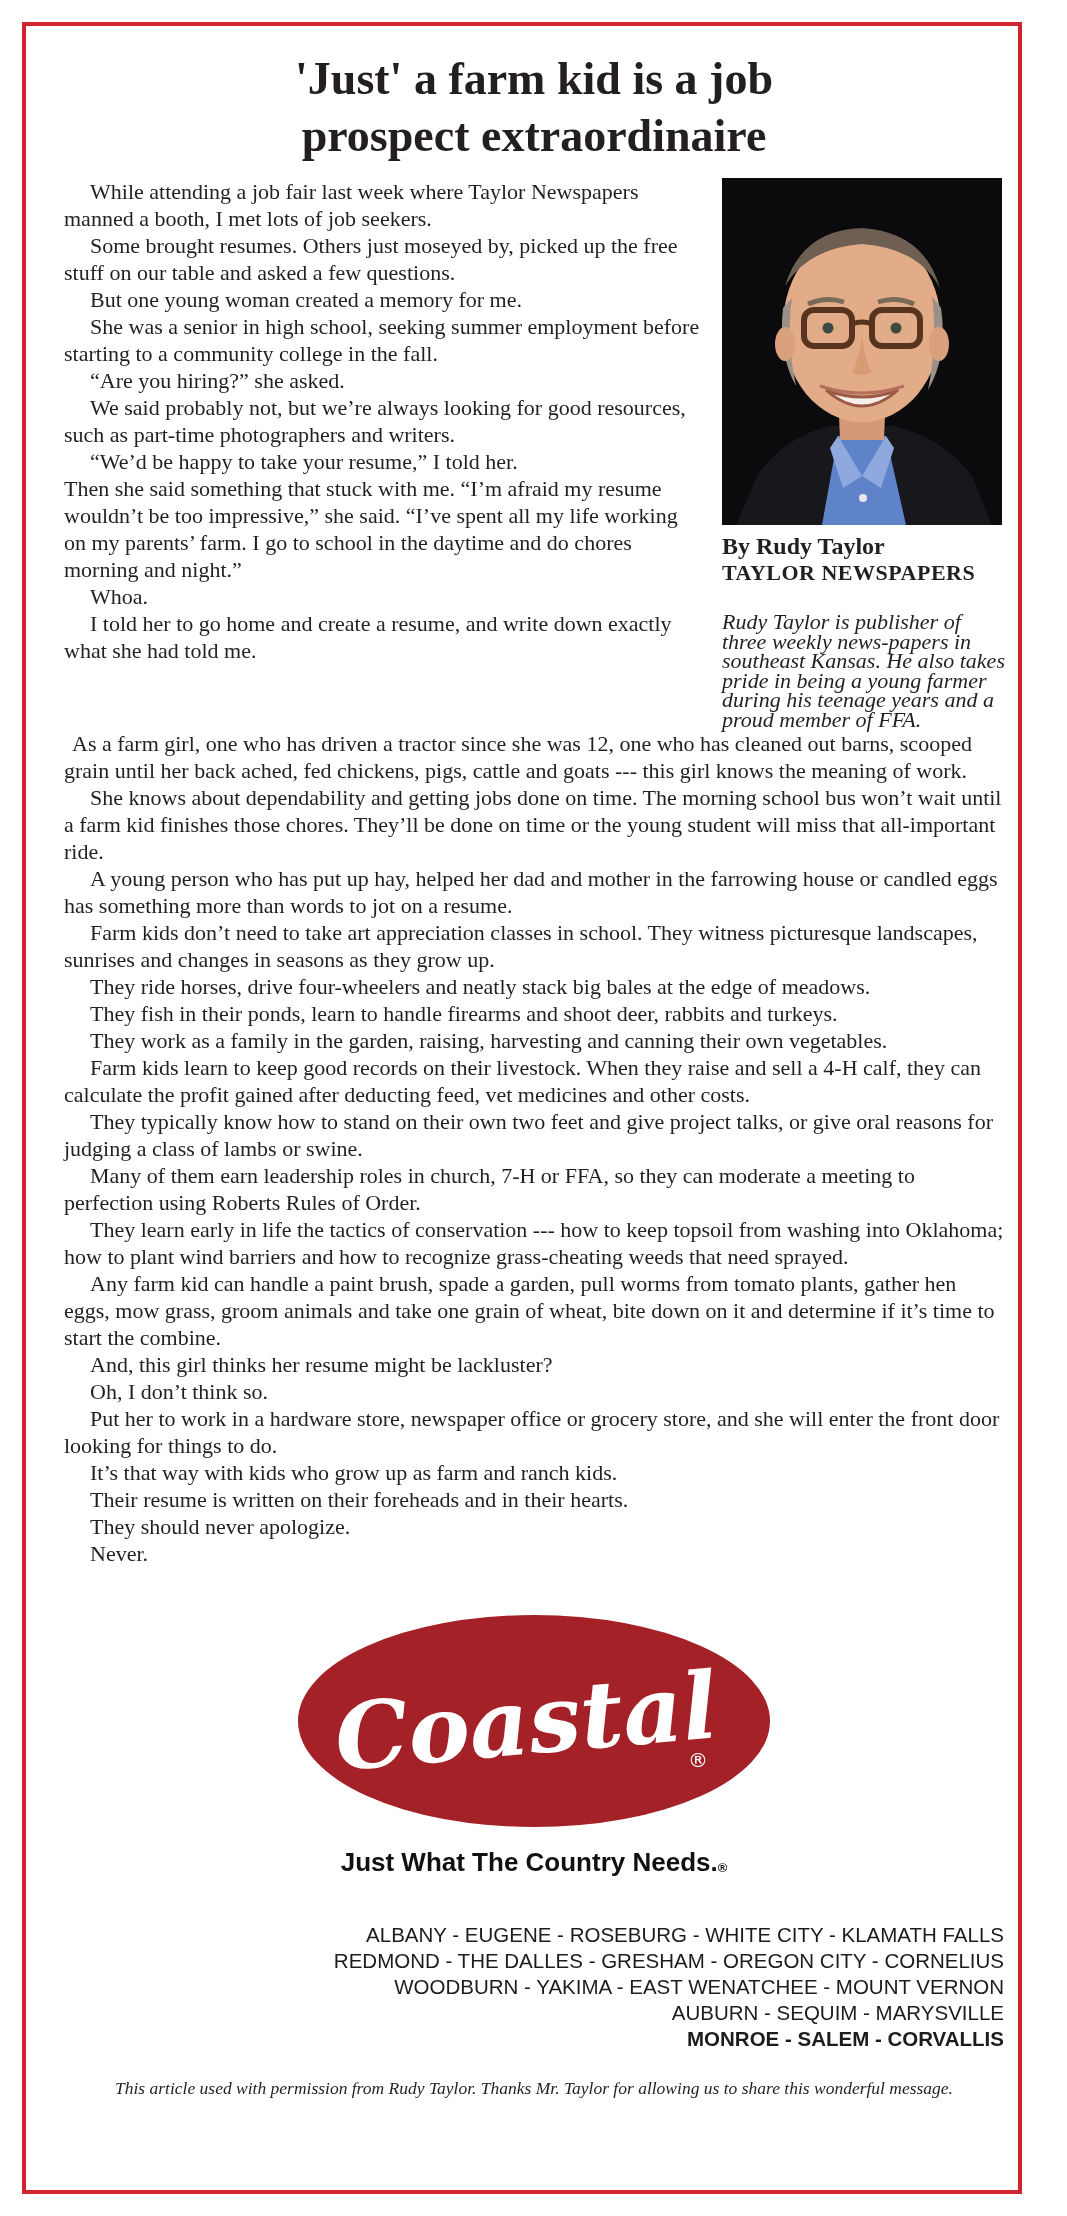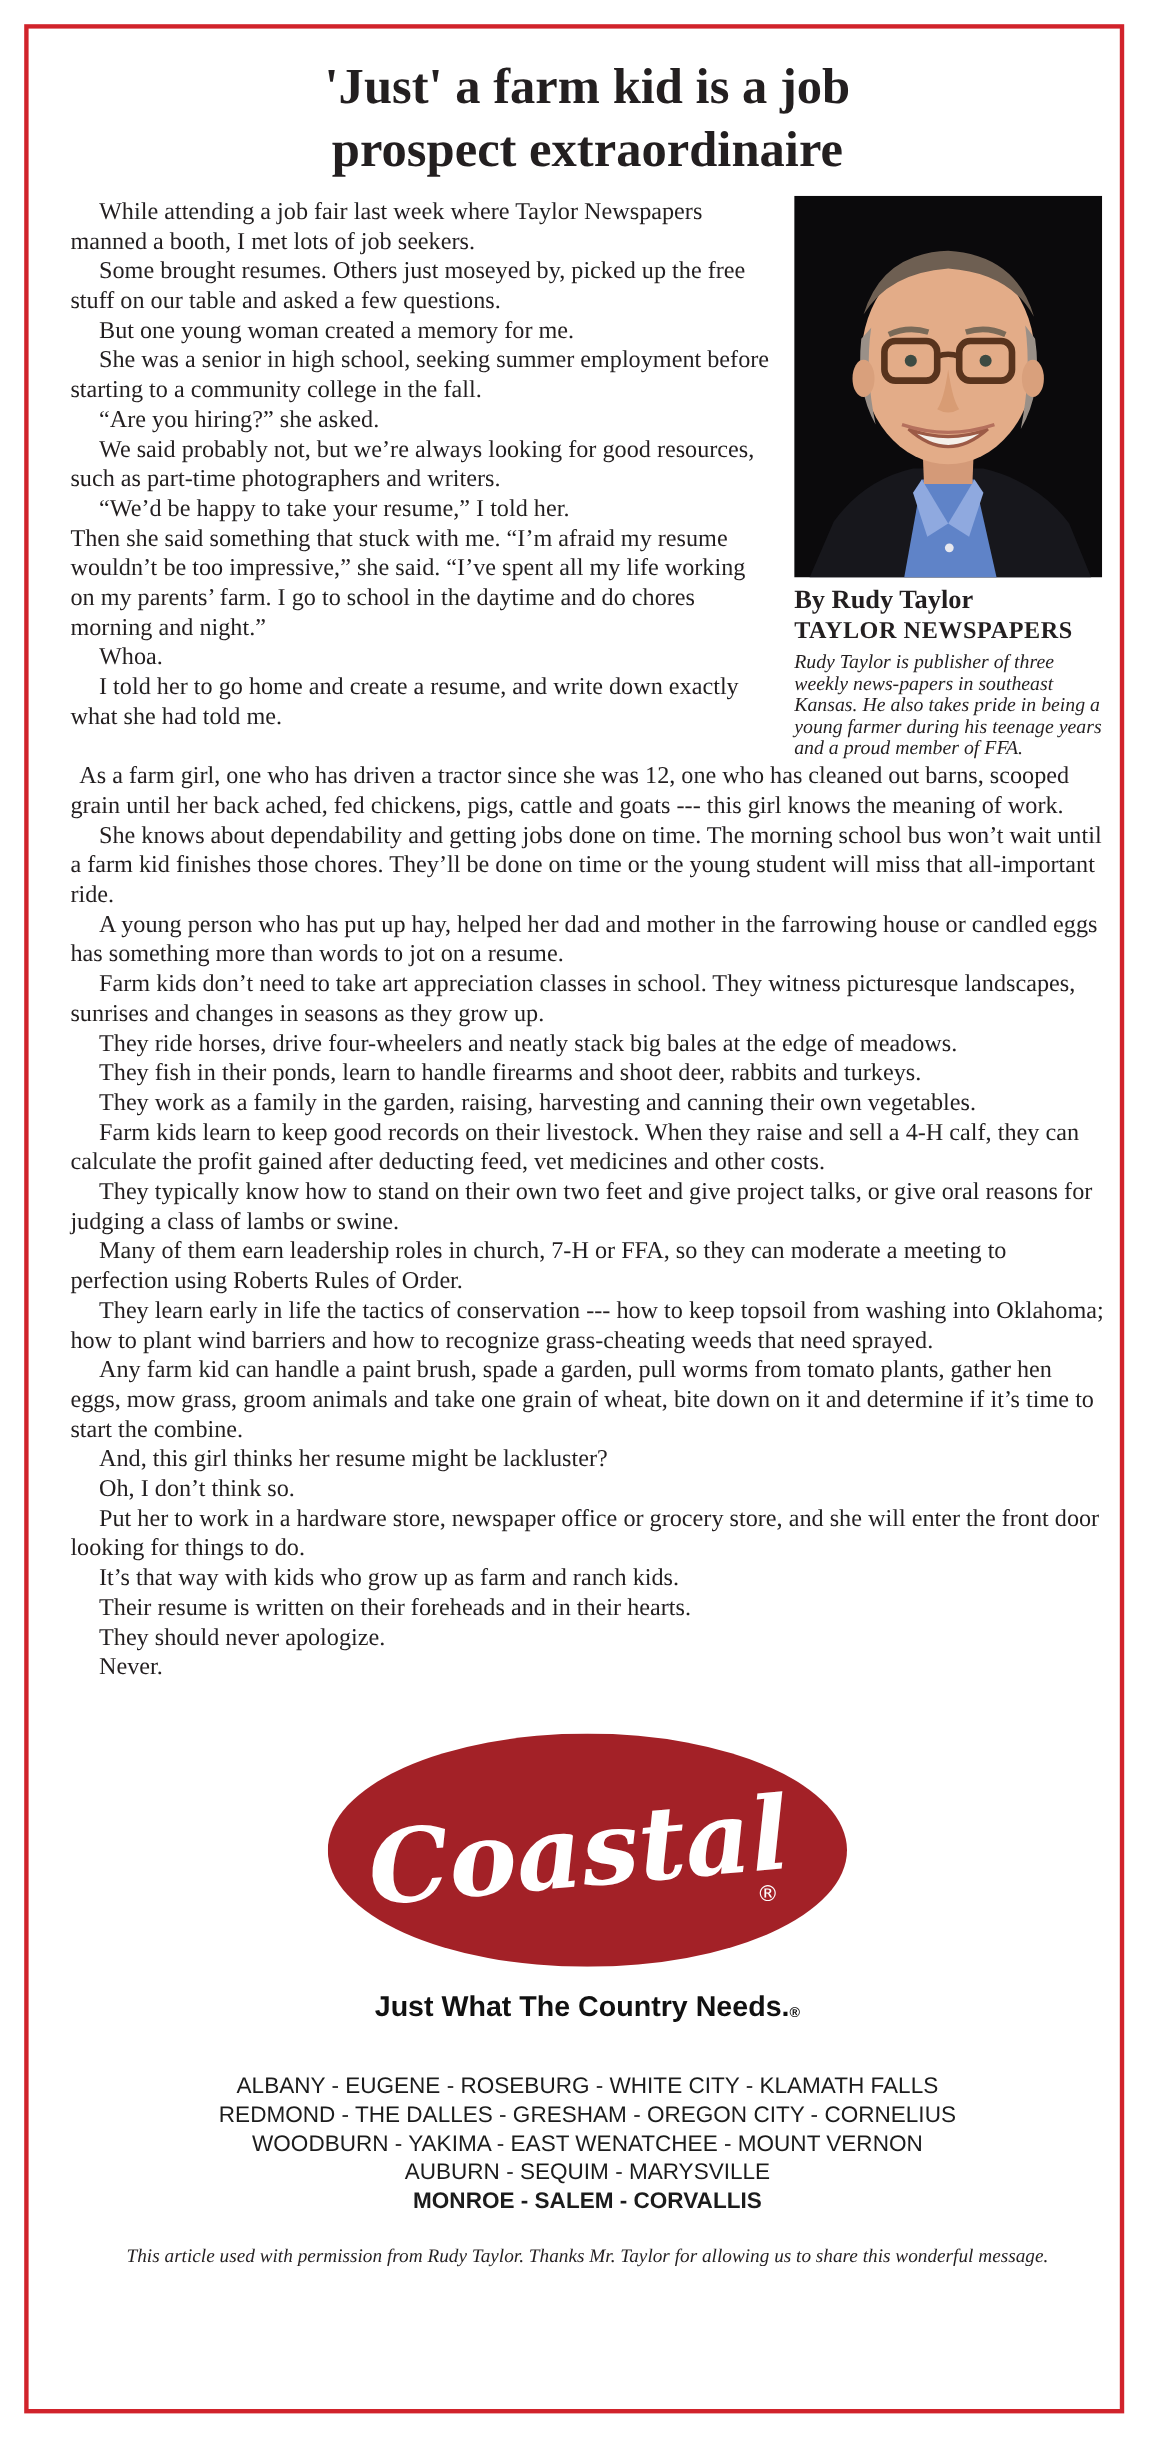--- a/index.html
+++ b/index.html
@@ -24,34 +24,34 @@
 
   p.body-p { font-size:22px; line-height:27px; color:#231f20; }
   p.indent { text-indent:26px; }
   p.small-indent { text-indent:8px; }
   p.no-indent { text-indent:0; }
 
   .photo-wrap { width:280px; height:347px; line-height:0; }
 
   .byline-author { font-size:24px; font-weight:bold; margin-top:8px; color:#231f20; }
   .byline-org { font-size:22px; font-weight:bold; letter-spacing:0.5px; color:#231f20; }
-  .byline-bio { margin-top:6px; font-size:18px; line-height:19.5px; font-style:italic; color:#231f20; width:285px; }
+  .byline-bio { margin-top:26px; font-size:22px; line-height:19.5px; font-style:italic; color:#231f20; width:285px; }
 
   .full-section { margin-top:1px; width:940px; }
 
   .logo-section { margin-top:48px; text-align:center; }
   .logo-svg { display:inline-block; }
 
   .tagline { margin-top:16px; text-align:center; font-family:"Liberation Sans", sans-serif;
              font-weight:bold; font-size:26px; color:#111; }
   .tagline .reg { font-size:13px; vertical-align:baseline; position:relative; top:1px; }
 
   .locations { margin-top:44px; text-align:center; font-family:"Liberation Sans", sans-serif;
                font-size:20.5px; line-height:26px; color:#1c1c1c; }
-  .locations .line { font-weight:normal; }
+  .locations .line { font-weight:normal;text-align:right; }
   .locations .bold { font-weight:bold; }
   .locations .regular { font-weight:normal; }
 
   .credit { margin-top:26px; text-align:center; font-style:italic; font-size:17.5px; color:#231f20; }
 </style>
 </head>
 <body>
 
 <div class="page">
   <div class="frame"></div>

